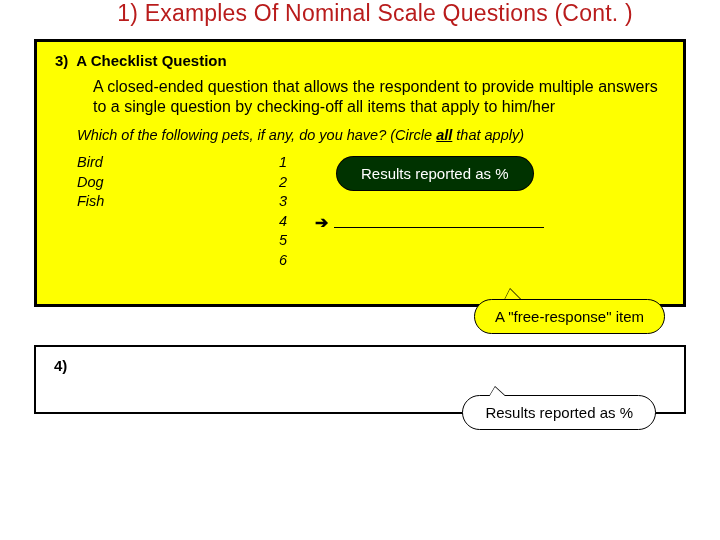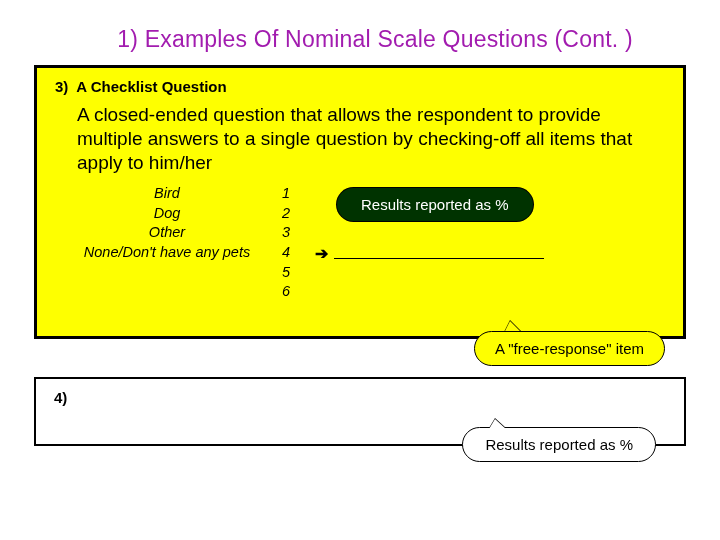--- a/index.html
+++ b/index.html
@@ -1,29 +1,29 @@
 <!DOCTYPE html>
 <html><head>
 <meta charset="utf-8">
 <style>
   * { box-sizing: border-box; margin: 0; padding: 0; }
   html, body { width: 720px; height: 540px; background: #fff; font-family: Arial, Helvetica, sans-serif; }
   .slide { width: 720px; height: 540px; position: relative; padding: 0; }
-  .title { text-align: center; font-size: 23px; font-weight: 400; color: #a21caf; letter-spacing: 0.2px; padding: 26px 0 12px; margin-left: 30px; }
+  .title { text-align: center; font-size: 23px; font-weight: 400; color: #b91c1c; letter-spacing: 0.2px; padding: 0 0 12px; margin-left: 30px; }
   .panel { margin: 0 34px 12px; padding: 10px 18px 14px; position: relative; }
   .panel-yellow { background: #feff00; border: 3px solid #000; }
   .panel-white  { background: #fff; border: 2px solid #000; }
   .num-title { display: flex; gap: 8px; font-size: 15px; font-weight: 700; margin-bottom: 8px; }
   .num-title .num { flex: 0 0 auto; }
-  .body-text { font-size: 19px; line-height: 1.25; margin-left: 22px; margin-bottom: 10px; }
+  .body-text { font-size: 16px; line-height: 1.25; margin-left: 38px; margin-bottom: 10px; }
   .body-text .ul { text-decoration: underline; }
   .prompt { font-size: 14.5px; font-style: italic; margin-left: 22px; margin-bottom: 10px; }
   .prompt .bold-ul { font-weight: 700; text-decoration: underline; font-style: italic; }
   .options-block { display: flex; gap: 22px; margin-left: 22px; align-items: flex-start; }
-  .opt-labels, .opt-nums { display: flex; flex-direction: column; font-size: 14.5px; font-style: italic; line-height: 1.35; align-items: center; }
+  .opt-labels, .opt-nums { display: flex; flex-direction: column; font-size: 14.5px; font-style: italic; line-height: 1.35; }
   .opt-labels { width: 180px; }
   .opt-nums { width: 14px; font-style: italic; }
   .right-zone { position: relative; flex: 1; }
   .badge-dark { display: inline-block; background: #003300; color: #fff; border-radius: 22px; padding: 8px 24px; font-size: 15px; box-shadow: 0 0 0 1px #000; white-space: nowrap; position: relative; }
   .badge-yellow { display: inline-block; background: #feff00; color: #000; border-radius: 22px; padding: 8px 20px; font-size: 15px; border: 1px solid #000; white-space: nowrap; position: relative; }
   .badge-top { position: absolute; left: 22px; top: 4px; }
   .specify-row { position: absolute; left: 0; top: 60px; display: flex; align-items: baseline; font-size: 14.5px; font-style: italic; gap: 6px; }
   .specify-row .arrow { font-style: normal; font-weight: 700; font-size: 16px; }
   .specify-row .line { border-bottom: 1.5px solid #000; display: inline-block; width: 210px; height: 1em; }
   .callout-free { position: absolute; right: 18px; bottom: -30px; z-index: 5; }
@@ -38,27 +38,29 @@
 <div class="slide">
 
   <div class="title">1) Examples Of Nominal Scale Questions (Cont. )</div>
 
   <div class="panel panel-yellow" style="padding-bottom:34px;">
     <div class="num-title">
       <span class="num">3)</span>
       <span>A Checklist Question</span>
     </div>
     <div class="body-text">A closed-ended question that allows the respondent to provide multiple answers to a single question by checking-off all items that apply to him/her</div>
+    <div class="prompt">
+      <span>Which of the following pets, if any, do you have? (Circle </span><span class="bold-ul">all</span><span> that apply)</span>
+    </div>
 
     <div class="options-block">
       <div class="opt-labels">
         <span>Bird</span>
         <span>Dog</span>
-        <span>Other</span>
-        <span>None/Don't have any pets</span>
+        <span>Fish</span>
       </div>
       <div class="opt-nums">
         <span>1</span>
         <span>2</span>
         <span>3</span>
         <span>4</span>
         <span>5</span>
         <span>6</span>
       </div>
       <div class="right-zone">

